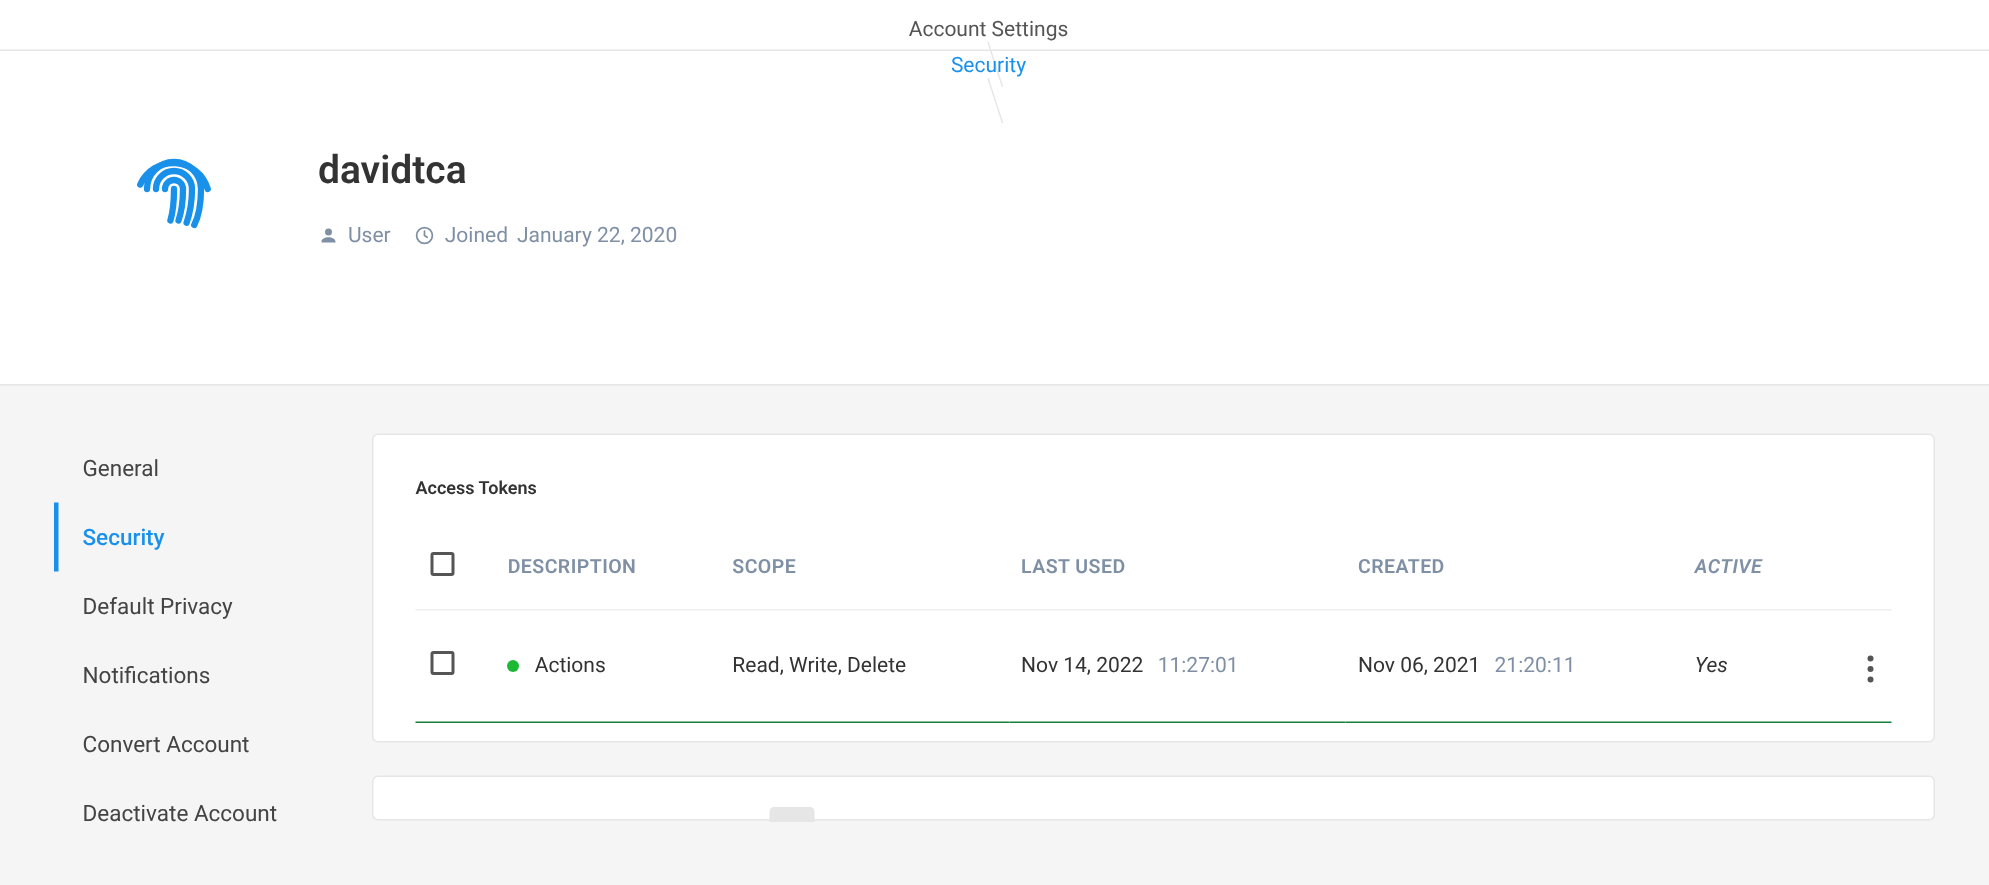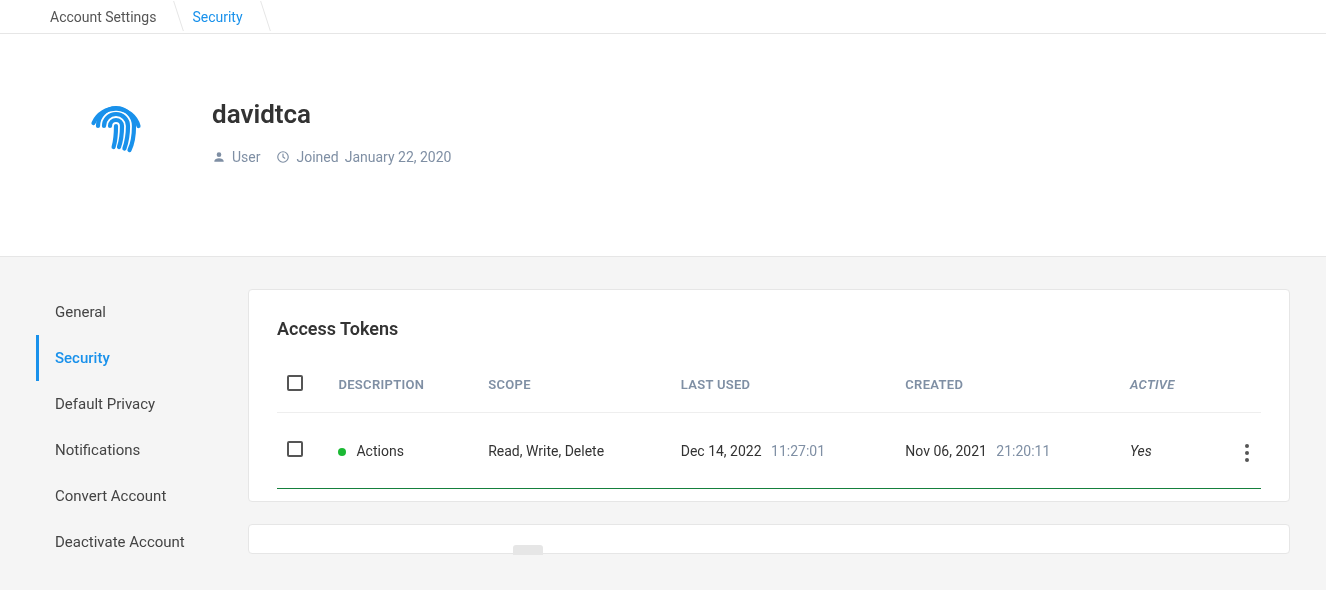--- a/index.html
+++ b/index.html
@@ -8,20 +8,21 @@
       background: #fff;
       color: #333;
       font-size: 14px;
     }
     .breadcrumb {
       display: flex;
       align-items: center;
       padding: 8px 46px;
       border-bottom: 1px solid #e6e6e6;
       height: 34px;
+      flex-direction: column;
     }
     .breadcrumb-item {
       color: #555;
       padding: 4px 12px 4px 4px;
       position: relative;
       font-size: 14px;
       cursor: pointer;
     }
     .breadcrumb-item.active { color: #1991eb; }
     .breadcrumb-sep {
@@ -97,21 +98,21 @@
       padding: 28px 28px 12px 28px;
       margin-bottom: 22px;
     }
     .card-header {
       display: flex;
       justify-content: space-between;
       align-items: center;
       margin-bottom: 18px;
     }
     .card-title {
-      font-size: 18px;
+      font-size: 12px;
       font-weight: 600;
       color: #333;
     }
     .btn-primary {
       background: #1991eb;
       color: #fff;
       border: none;
       border-radius: 4px;
       padding: 10px 18px;
       font-size: 14px;
@@ -251,21 +252,21 @@
           </tr>
         </thead>
         <tbody>
           <tr>
             <td class="col-check"><span class="checkbox"></span></td>
             <td class="col-desc">
               <span class="status-dot"></span><span>Actions</span>
             </td>
             <td class="col-scope">Read, Write, Delete</td>
             <td class="col-last">
-              <span>Dec 14, 2022</span>
+              <span>Nov 14, 2022</span>
               <span class="time-muted">11:27:01</span>
             </td>
             <td class="col-created">
               <span>Nov 06, 2021</span>
               <span class="time-muted">21:20:11</span>
             </td>
             <td class="col-active">Yes</td>
             <td class="col-more">
               <div class="more-dots">
                   <span></span>

